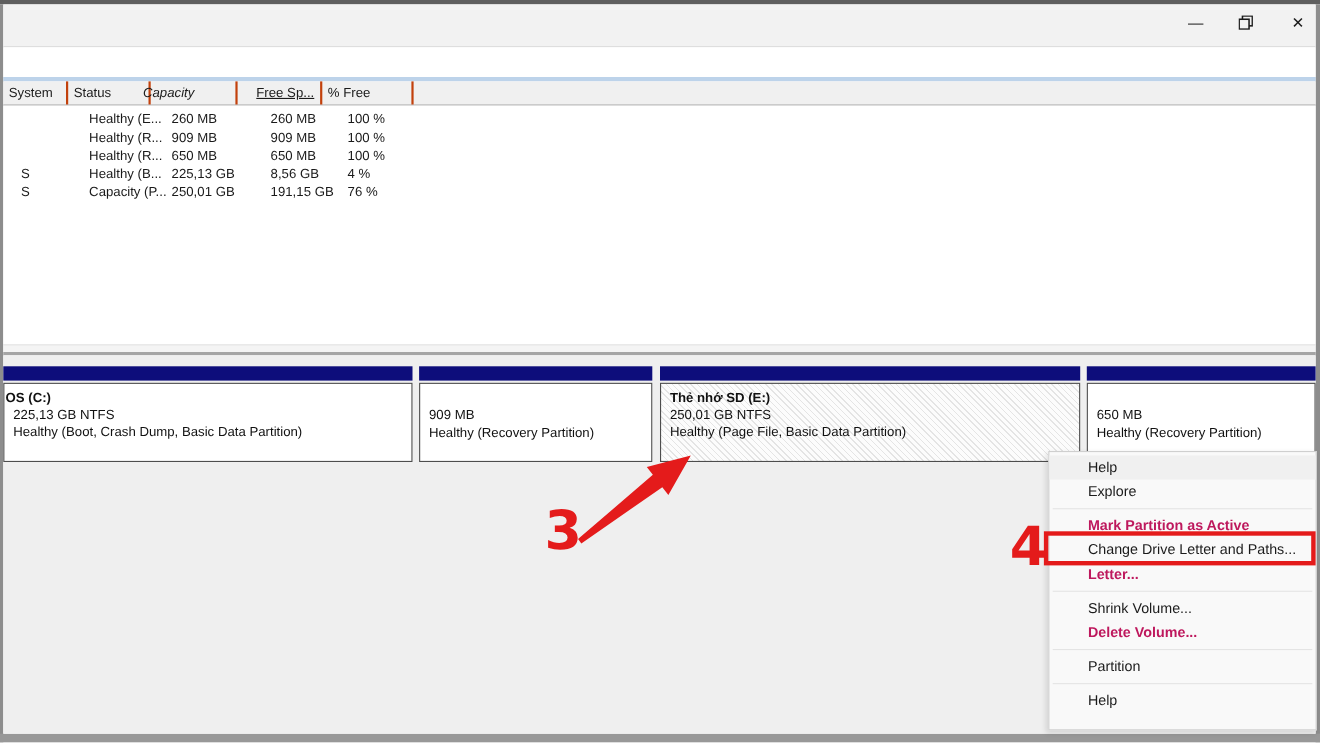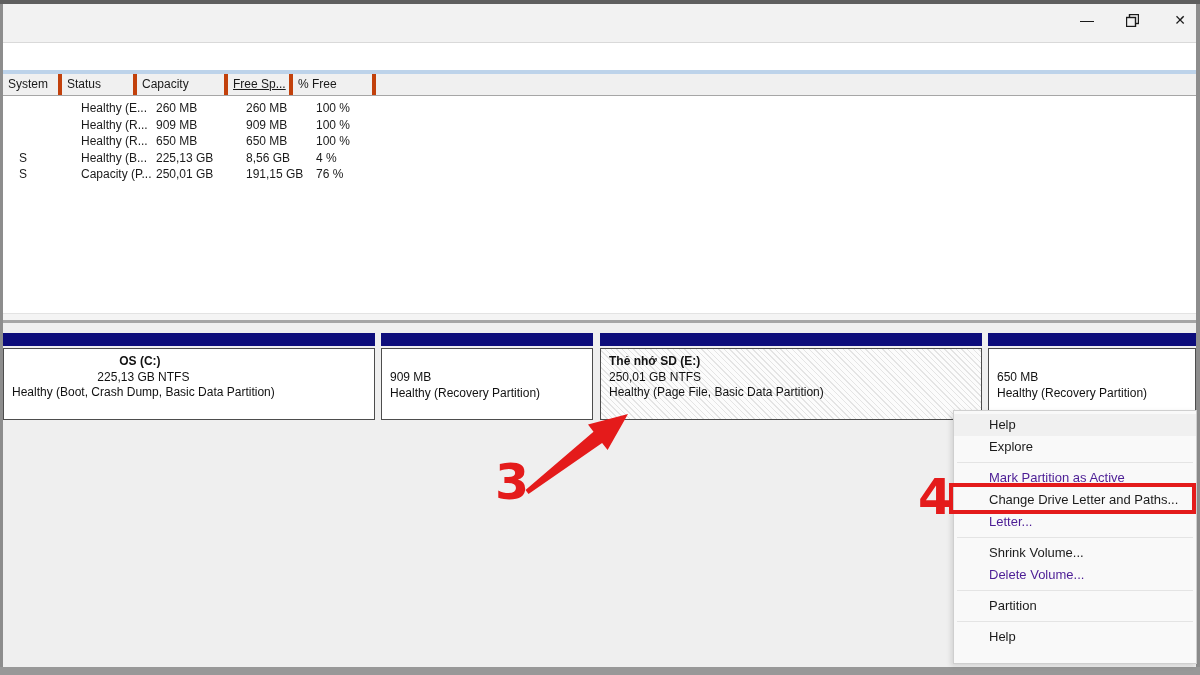--- a/index.html
+++ b/index.html
@@ -21,21 +21,21 @@
   .titlebar{left:3px;top:4px;width:1193px;height:38px;background:#f2f2f2;border-bottom:1px solid #d9d9d9;}
   .winbtn{position:absolute;top:3px;width:34px;height:26px;display:flex;align-items:center;justify-content:center;color:#1a1a1a;font-size:14px;line-height:1;cursor:default;}
   .winbtn svg{display:block;}
 
   
   .toolband{left:3px;top:43px;width:1193px;height:27px;background:#ffffff;}
   .blueline{left:3px;top:70px;width:1193px;height:4px;background:#bdd3ea;}
 
   
   .listheader{left:3px;top:74px;width:1193px;height:21px;background:#f0f0f0;border-bottom:1px solid #a6a6a6;font-size:12px;color:#1a1a1a;}
-  .hcell{position:absolute;top:0;height:21px;line-height:21px;padding-left:5px;border-right:4px solid #c2410c;box-sizing:border-box;white-space:nowrap;overflow:hidden;}
+  .hcell{position:absolute;top:0;height:21px;line-height:21px;padding-left:5px;border-right:2px solid #c2410c;box-sizing:border-box;white-space:nowrap;overflow:hidden;}
 
   
   .listbody{left:3px;top:96px;width:1193px;height:217px;background:#ffffff;font-size:12px;color:#1a1a1a;}
   .lrow{position:absolute;left:14px;width:1193px;height:17px;line-height:17px;white-space:nowrap;text-align:center;}
   .lc{position:absolute;top:0;height:17px;line-height:17px;white-space:nowrap;}
   .c-left{left:2px;}.c-status{left:64px;}.c-cap{left:139px;}.c-free{left:229px;}.c-pct{left:299px;}
 
   
   .split-band{left:3px;top:313px;width:1193px;height:7px;background:#f4f4f4;border-top:1px solid #e3e3e3;box-sizing:border-box;}
   .split-line{left:3px;top:320px;width:1193px;height:3px;background:#a5a5a5;}
@@ -52,21 +52,21 @@
     background-image:repeating-linear-gradient(45deg,rgba(120,120,120,.18) 0 1px,transparent 1px 4px);
   }
   .ptext{position:absolute;left:8px;top:5px;font-size:12px;color:#111;line-height:15.5px;white-space:nowrap;}
   .ptitle{font-weight:bold;}
   .clip-left{margin-left:-7px;}
 
   
   .ctxmenu{left:953px;top:410px;width:244px;height:254px;background:#f9f9f9;border:1px solid #cfcfcf;box-sizing:border-box;box-shadow:-2px 2px 5px rgba(0,0,0,.12);font-size:13px;color:#1b1b1b;}
   .mi{height:22px;line-height:22px;padding-left:35px;white-space:nowrap;overflow:hidden;}
   .mi.hover{background:#f0f0f0;}
-  .mi.disabled{color:#4c1d95;}
+  .mi.disabled{color:#be185d;font-weight:bold;}
   .msep{height:9px;display:flex;align-items:center;}
   .msep div{height:1px;background:#e4e4e4;width:100%;margin:0 3px;}
 
   
   .red-rect{left:949px;top:483px;width:247px;height:31px;border:4px solid #e41b1b;box-sizing:border-box;background:transparent;z-index:30;}
   .red-num{font-family:"DejaVu Sans","Liberation Sans",sans-serif;font-weight:800;color:#e41b1b;font-size:49px;line-height:1;z-index:31;}
   .num3{left:495px;top:458px;}
   .num4{left:918px;top:473px;}
   .arrow-svg{left:480px;top:400px;z-index:29;}
 </style>
@@ -94,21 +94,21 @@
     <span>✕</span>
   </div>
 </div>
 
 <div class="abs toolband"></div>
 <div class="abs blueline"></div>
 
 <div class="abs listheader">
   <div class="hcell" style="left:0;width:59px;">System</div>
   <div class="hcell" style="left:59px;width:75px;">Status</div>
-  <div class="hcell" style="left:134px;width:91px;">Capacity</div>
+  <div class="hcell" style="left:122px;width:91px;font-style:italic;">Capacity</div>
   <div class="hcell" style="left:225px;width:65px;text-decoration:underline;">Free Sp...</div>
   <div class="hcell" style="left:290px;width:83px;">% Free</div>
 </div>
 
 <div class="abs listbody">
   <div class="lrow" style="top:4px;">
     <span class="lc c-left"></span>
     <span class="lc c-status">Healthy (E...</span>
     <span class="lc c-cap">260 MB</span>
     <span class="lc c-free">260 MB</span>
@@ -142,21 +142,21 @@
     <span class="lc c-free">191,15 GB</span>
     <span class="lc c-pct">76 %</span>
   </div>
 </div>
 
 <div class="abs split-band"></div>
 <div class="abs split-line"></div>
 
 <div class="abs graphpane"></div>
 
-<div class="abs pblock" style="left:3px;width:372px;height:70px;text-align:center;">
+<div class="abs pblock" style="left:3px;width:372px;height:70px;">
   <div class="pbar"></div>
   <div class="pbody">
     <div class="ptext">
       <div class="ptitle clip-left">OS  (C:)</div>
       <div>225,13 GB NTFS</div>
       <div>Healthy (Boot, Crash Dump, Basic Data Partition)</div>
     </div>
   </div>
 </div>
 

